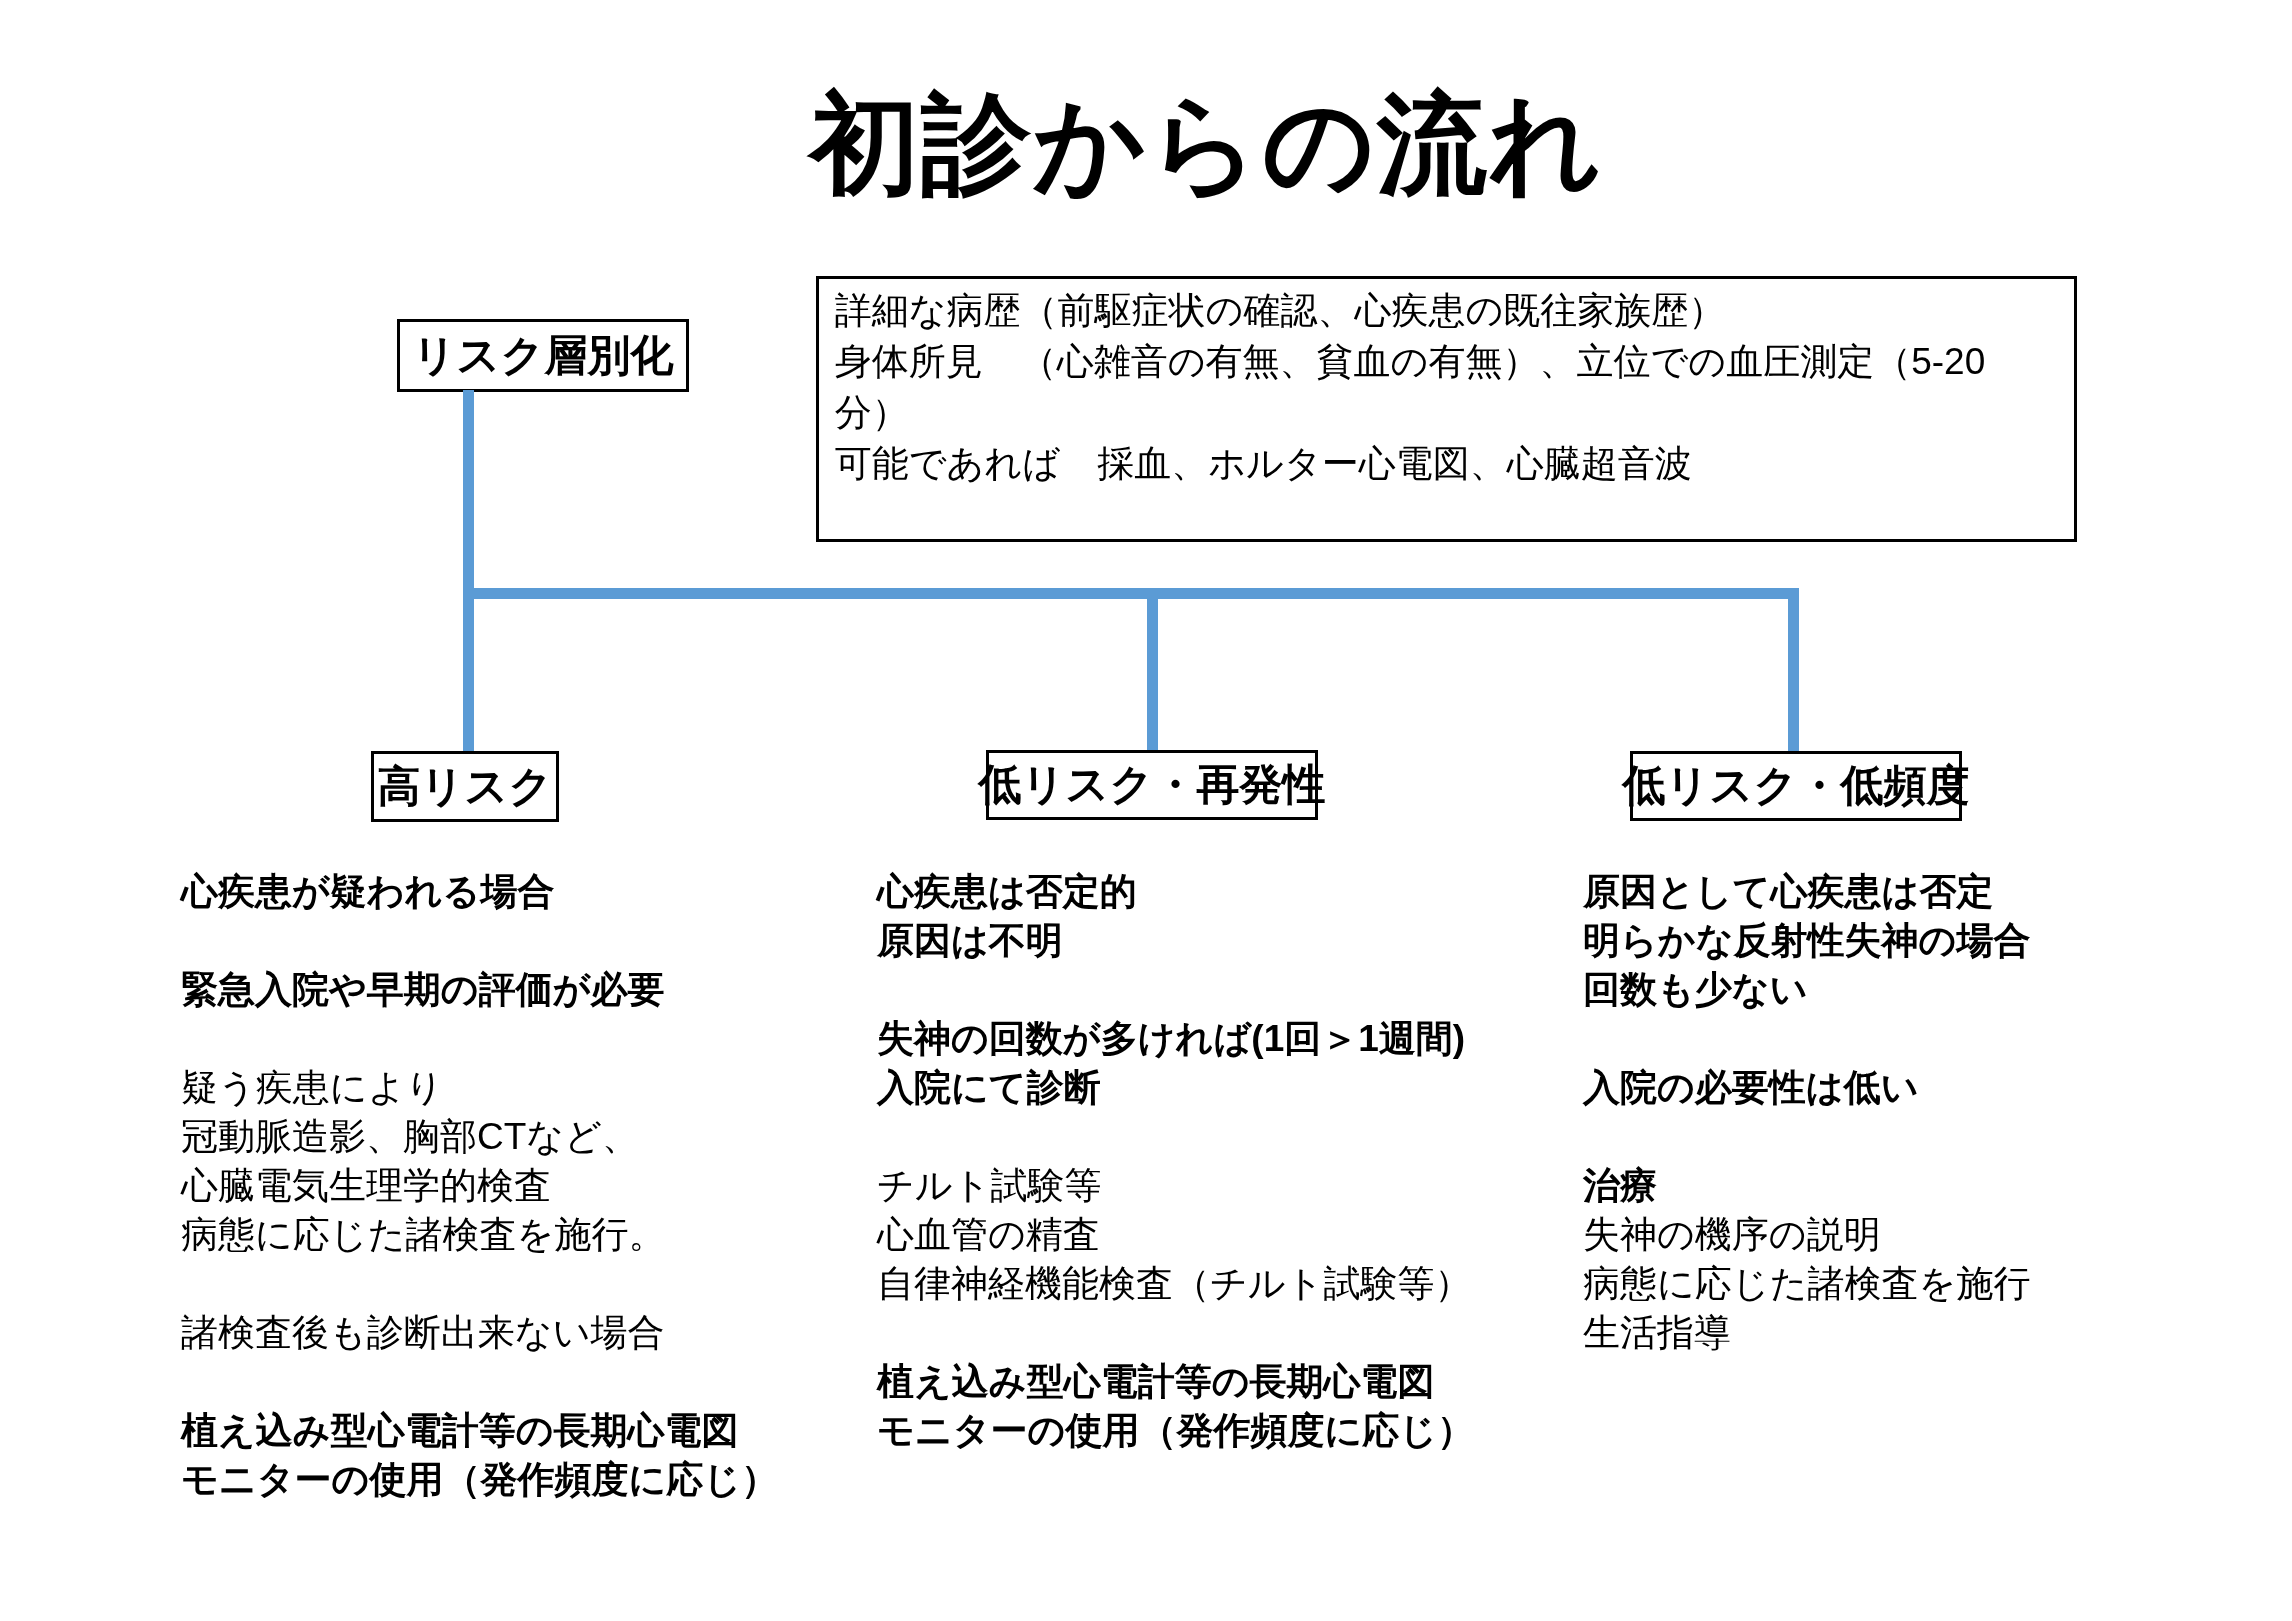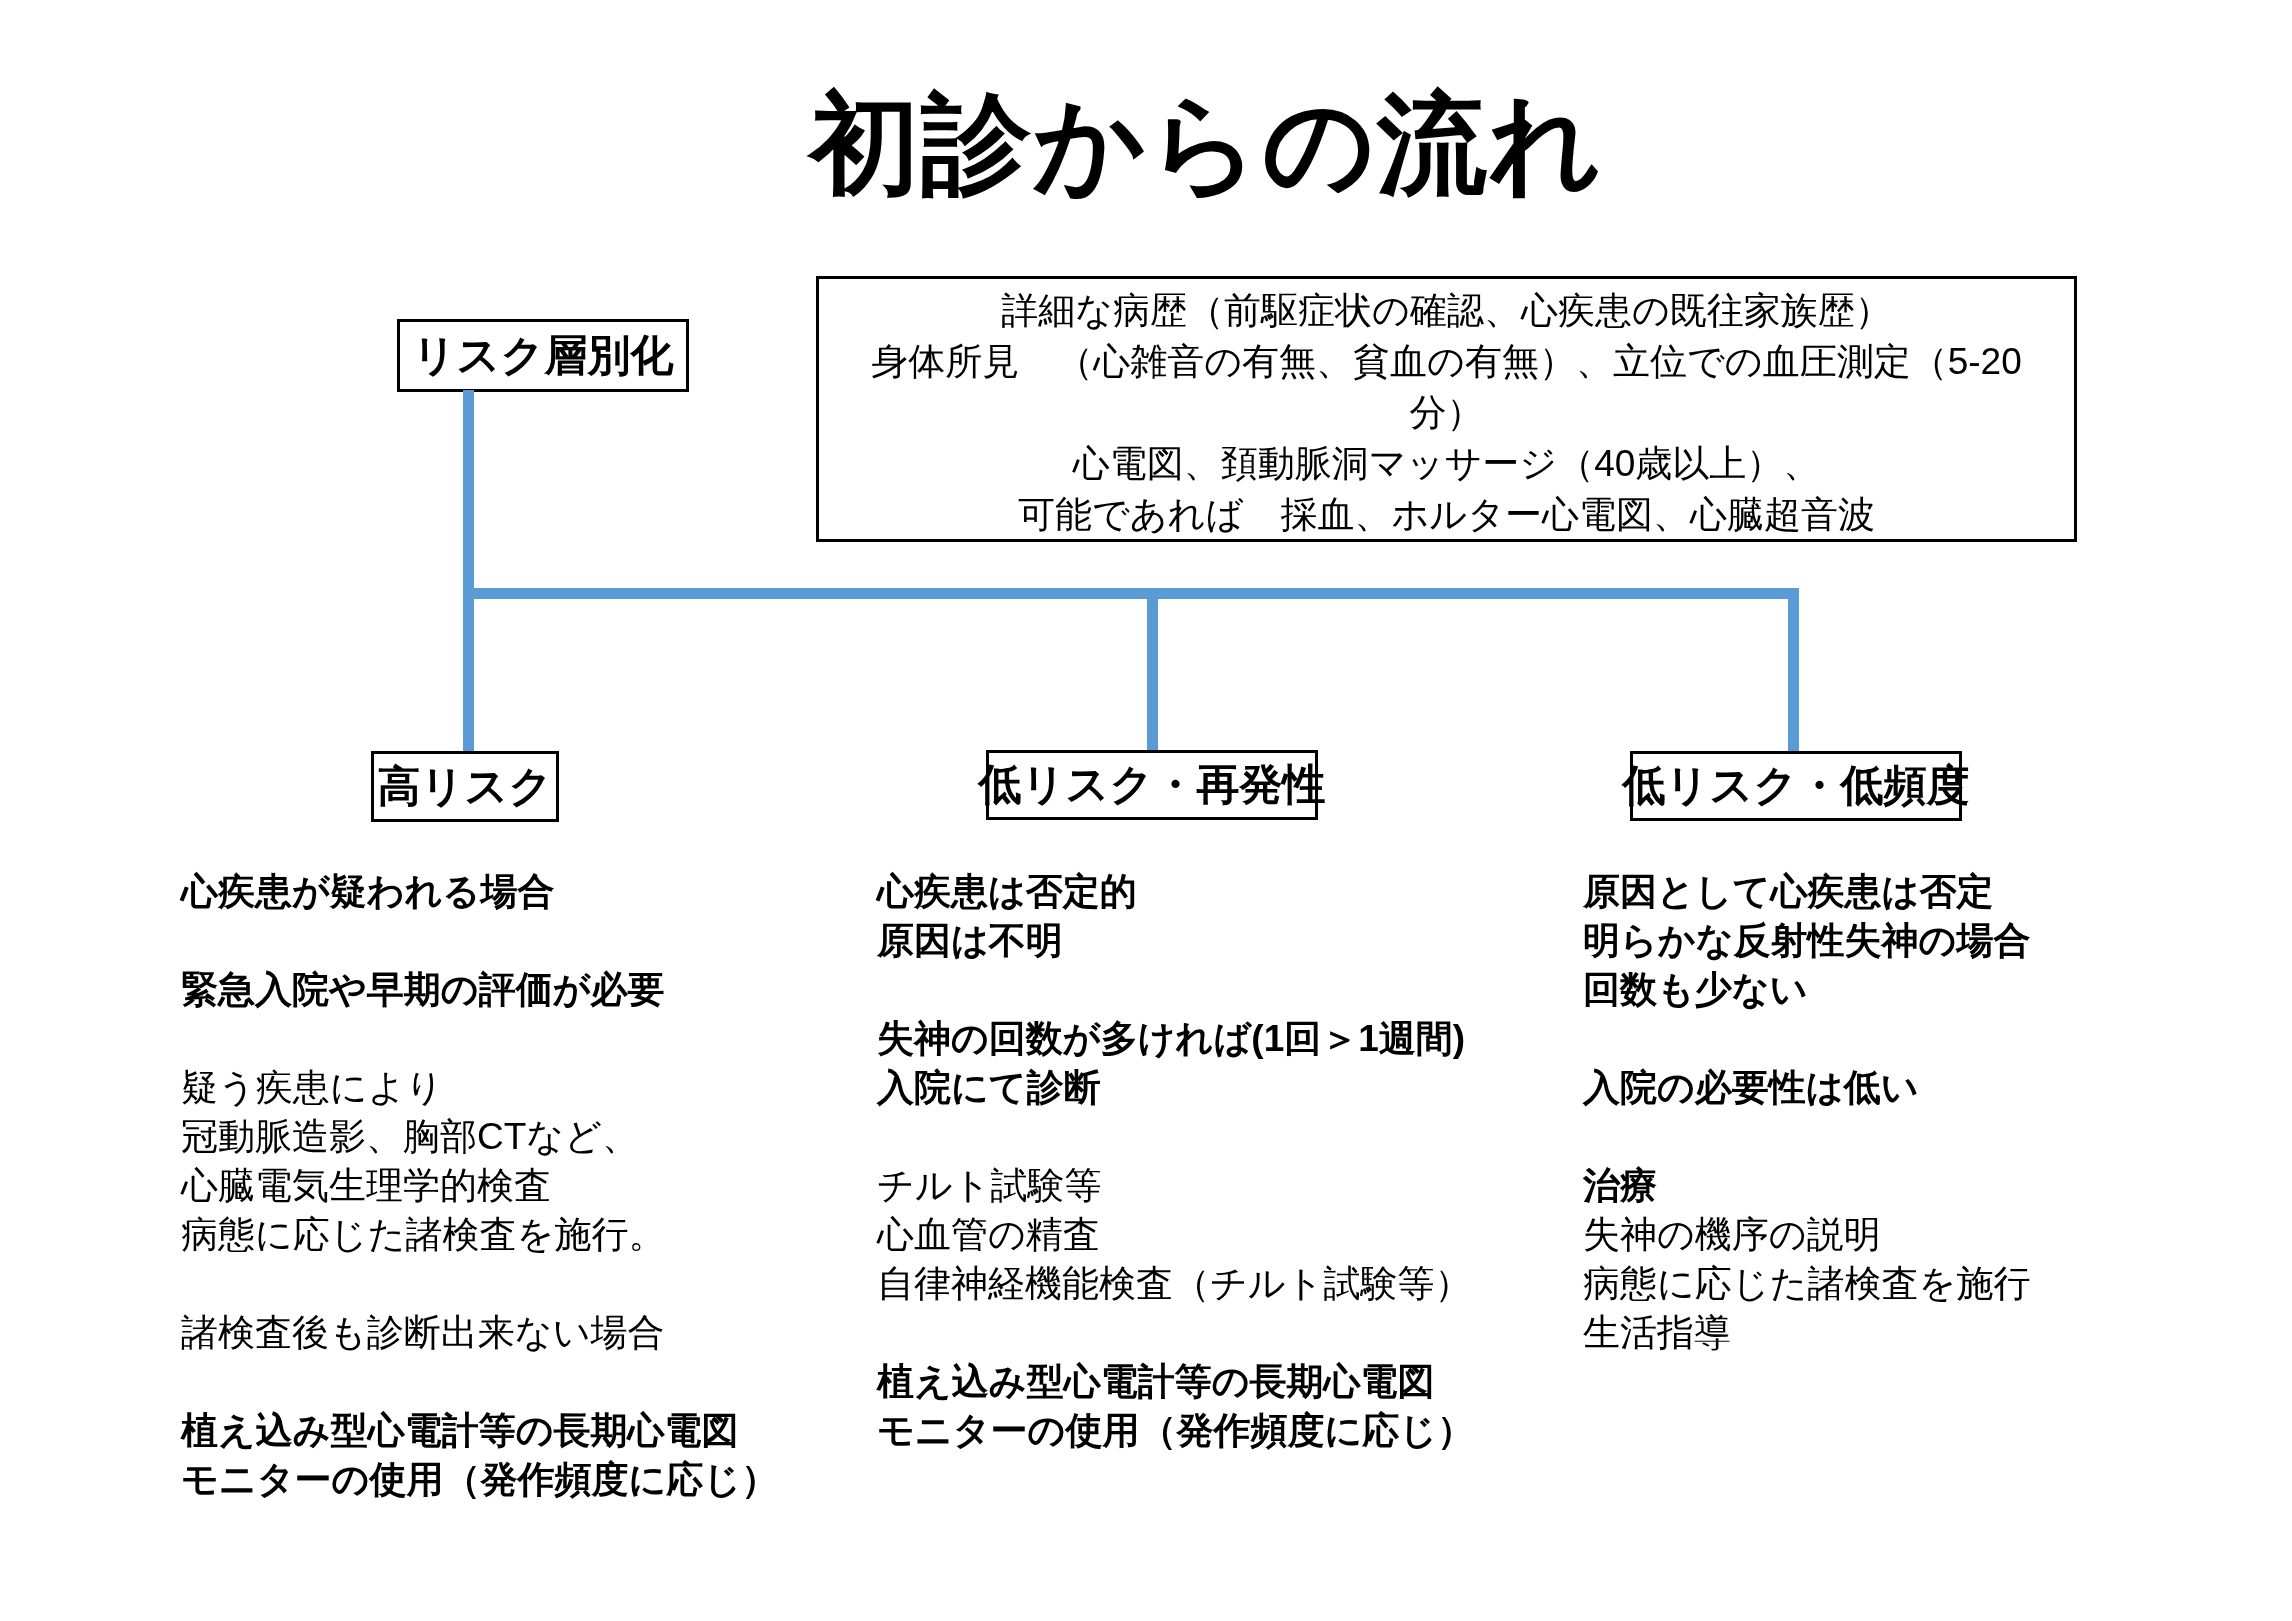--- a/index.html
+++ b/index.html
@@ -26,21 +26,20 @@
     text-align:center;
     font-size:110px;
     font-weight:700;
     letter-spacing:2px;
     white-space:nowrap;
   }
   .box{
     position:absolute;
     border:3.9px solid var(--border);
     background:var(--bg);
-    text-align:center;
   }
   .label-box{
     display:flex;
     align-items:center;
     justify-content:center;
     font-weight:700;
     font-size:43px;
     white-space:nowrap;
   }
   .root-box{left:397px; top:319px; width:292px; height:73px;}
@@ -76,21 +75,20 @@
 
 <div class="slide">
 
   <div class="title">初診からの流れ</div>
 
   <div class="box label-box root-box">リスク層別化</div>
 
   <div class="box detail-box">
       <div class="tline">詳細な病歴（前駆症状の確認、心疾患の既往家族歴）</div>
       <div class="tline">身体所見　（心雑音の有無、貧血の有無）、立位での血圧測定（5-20分）</div>
-      <div class="tline">心電図、頚動脈洞マッサージ（40歳以上）、</div>
       <div class="tline">可能であれば　採血、ホルター心電図、心臓超音波</div>
     </div>
 
   <div class="connector conn-v-left"></div>
   <div class="connector conn-h"></div>
   <div class="connector conn-v-mid"></div>
   <div class="connector conn-v-right"></div>
 
   <div class="box label-box branch-box-1">高リスク</div>
 

